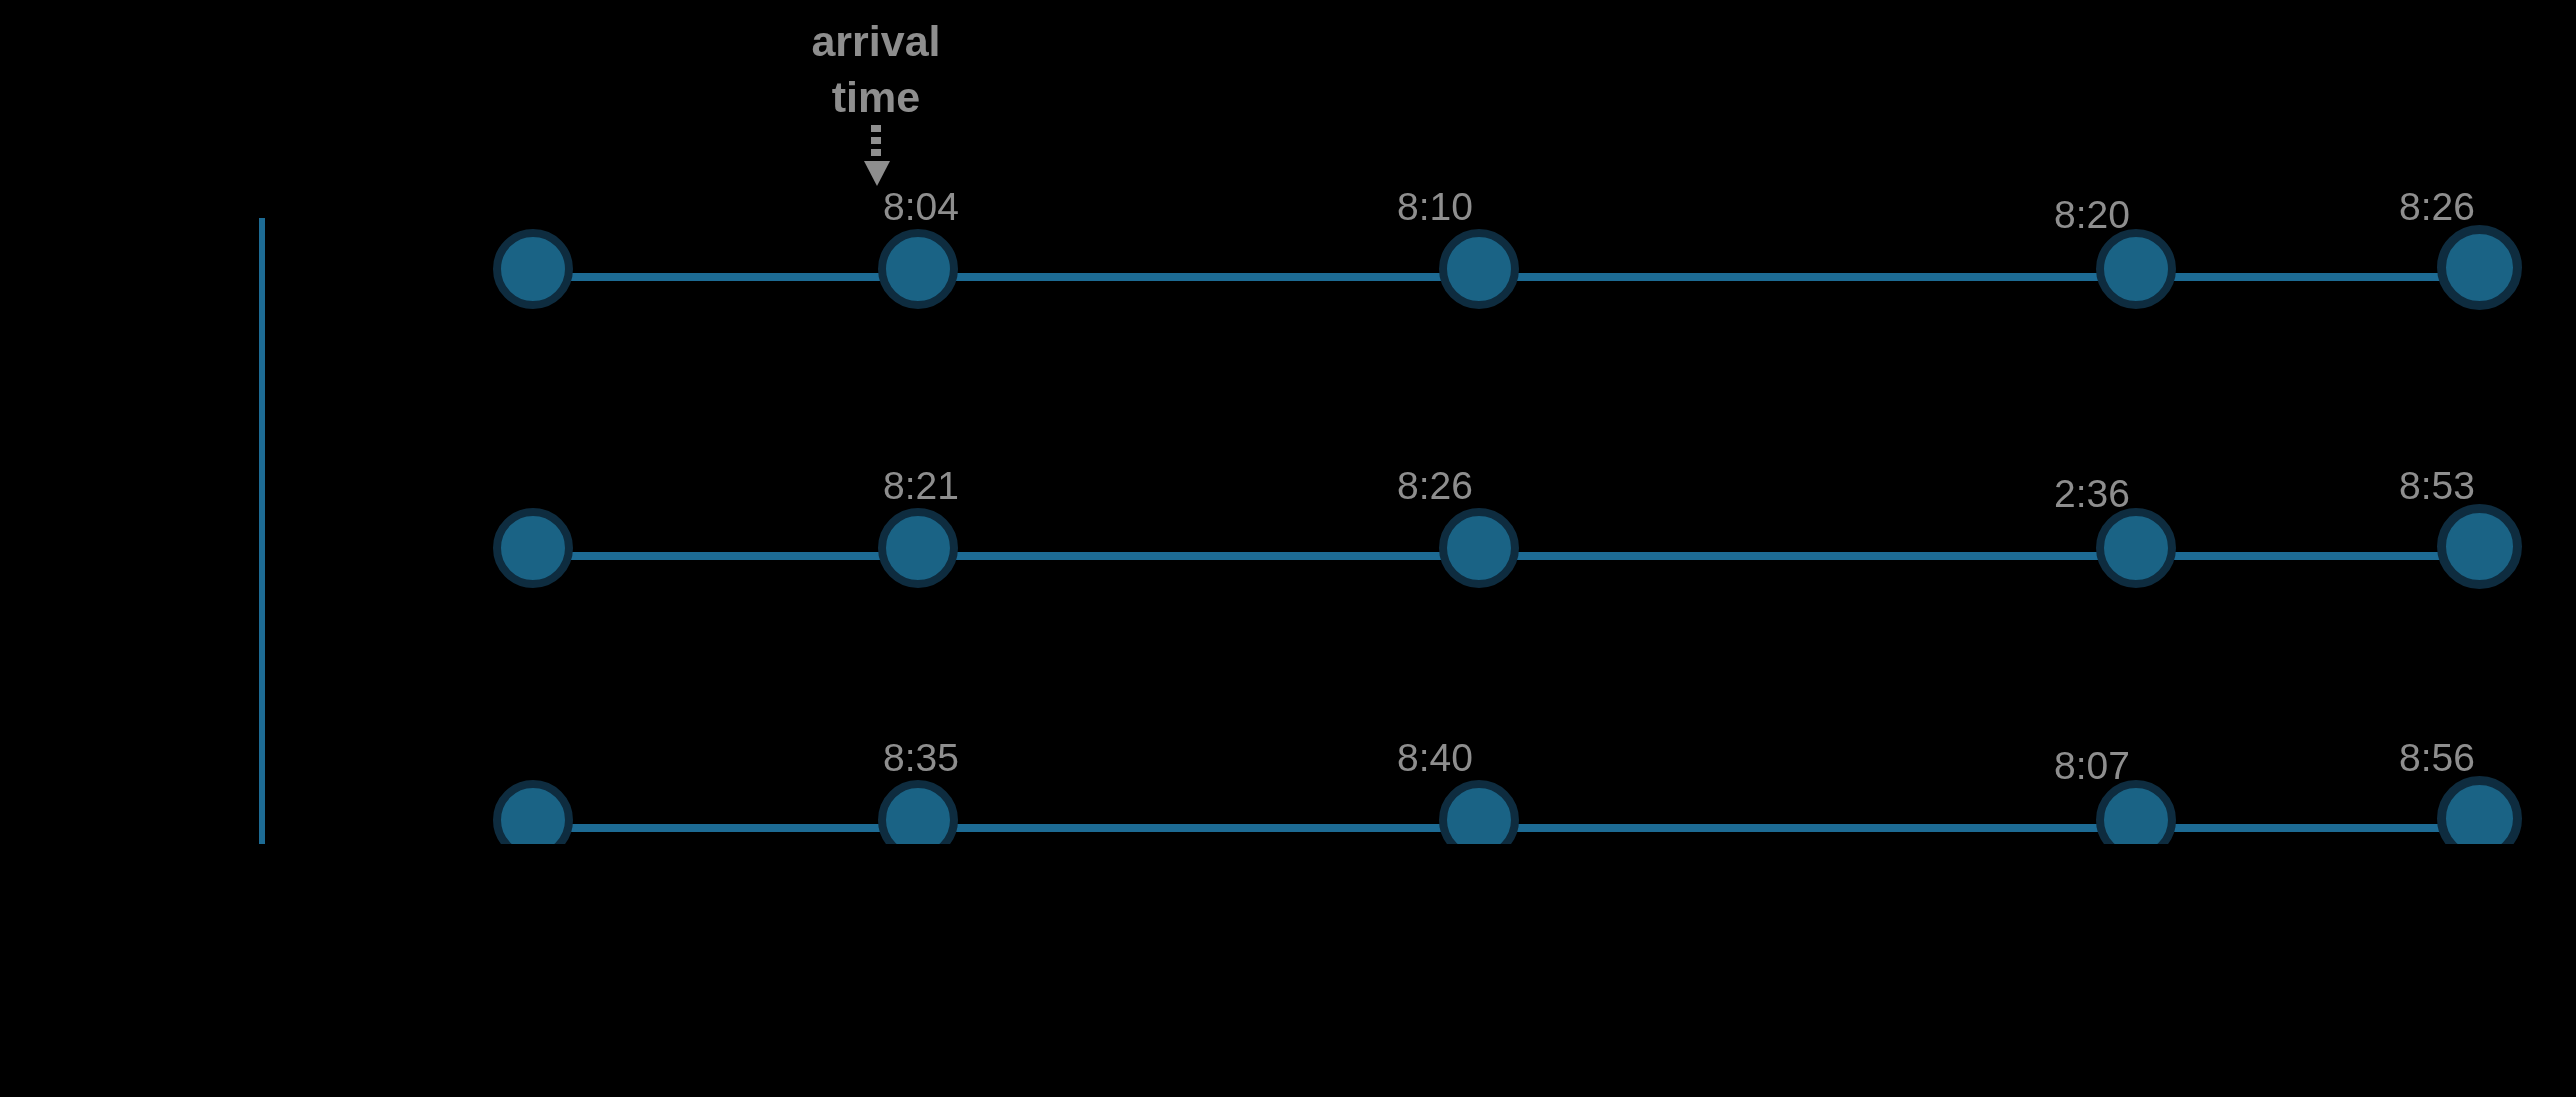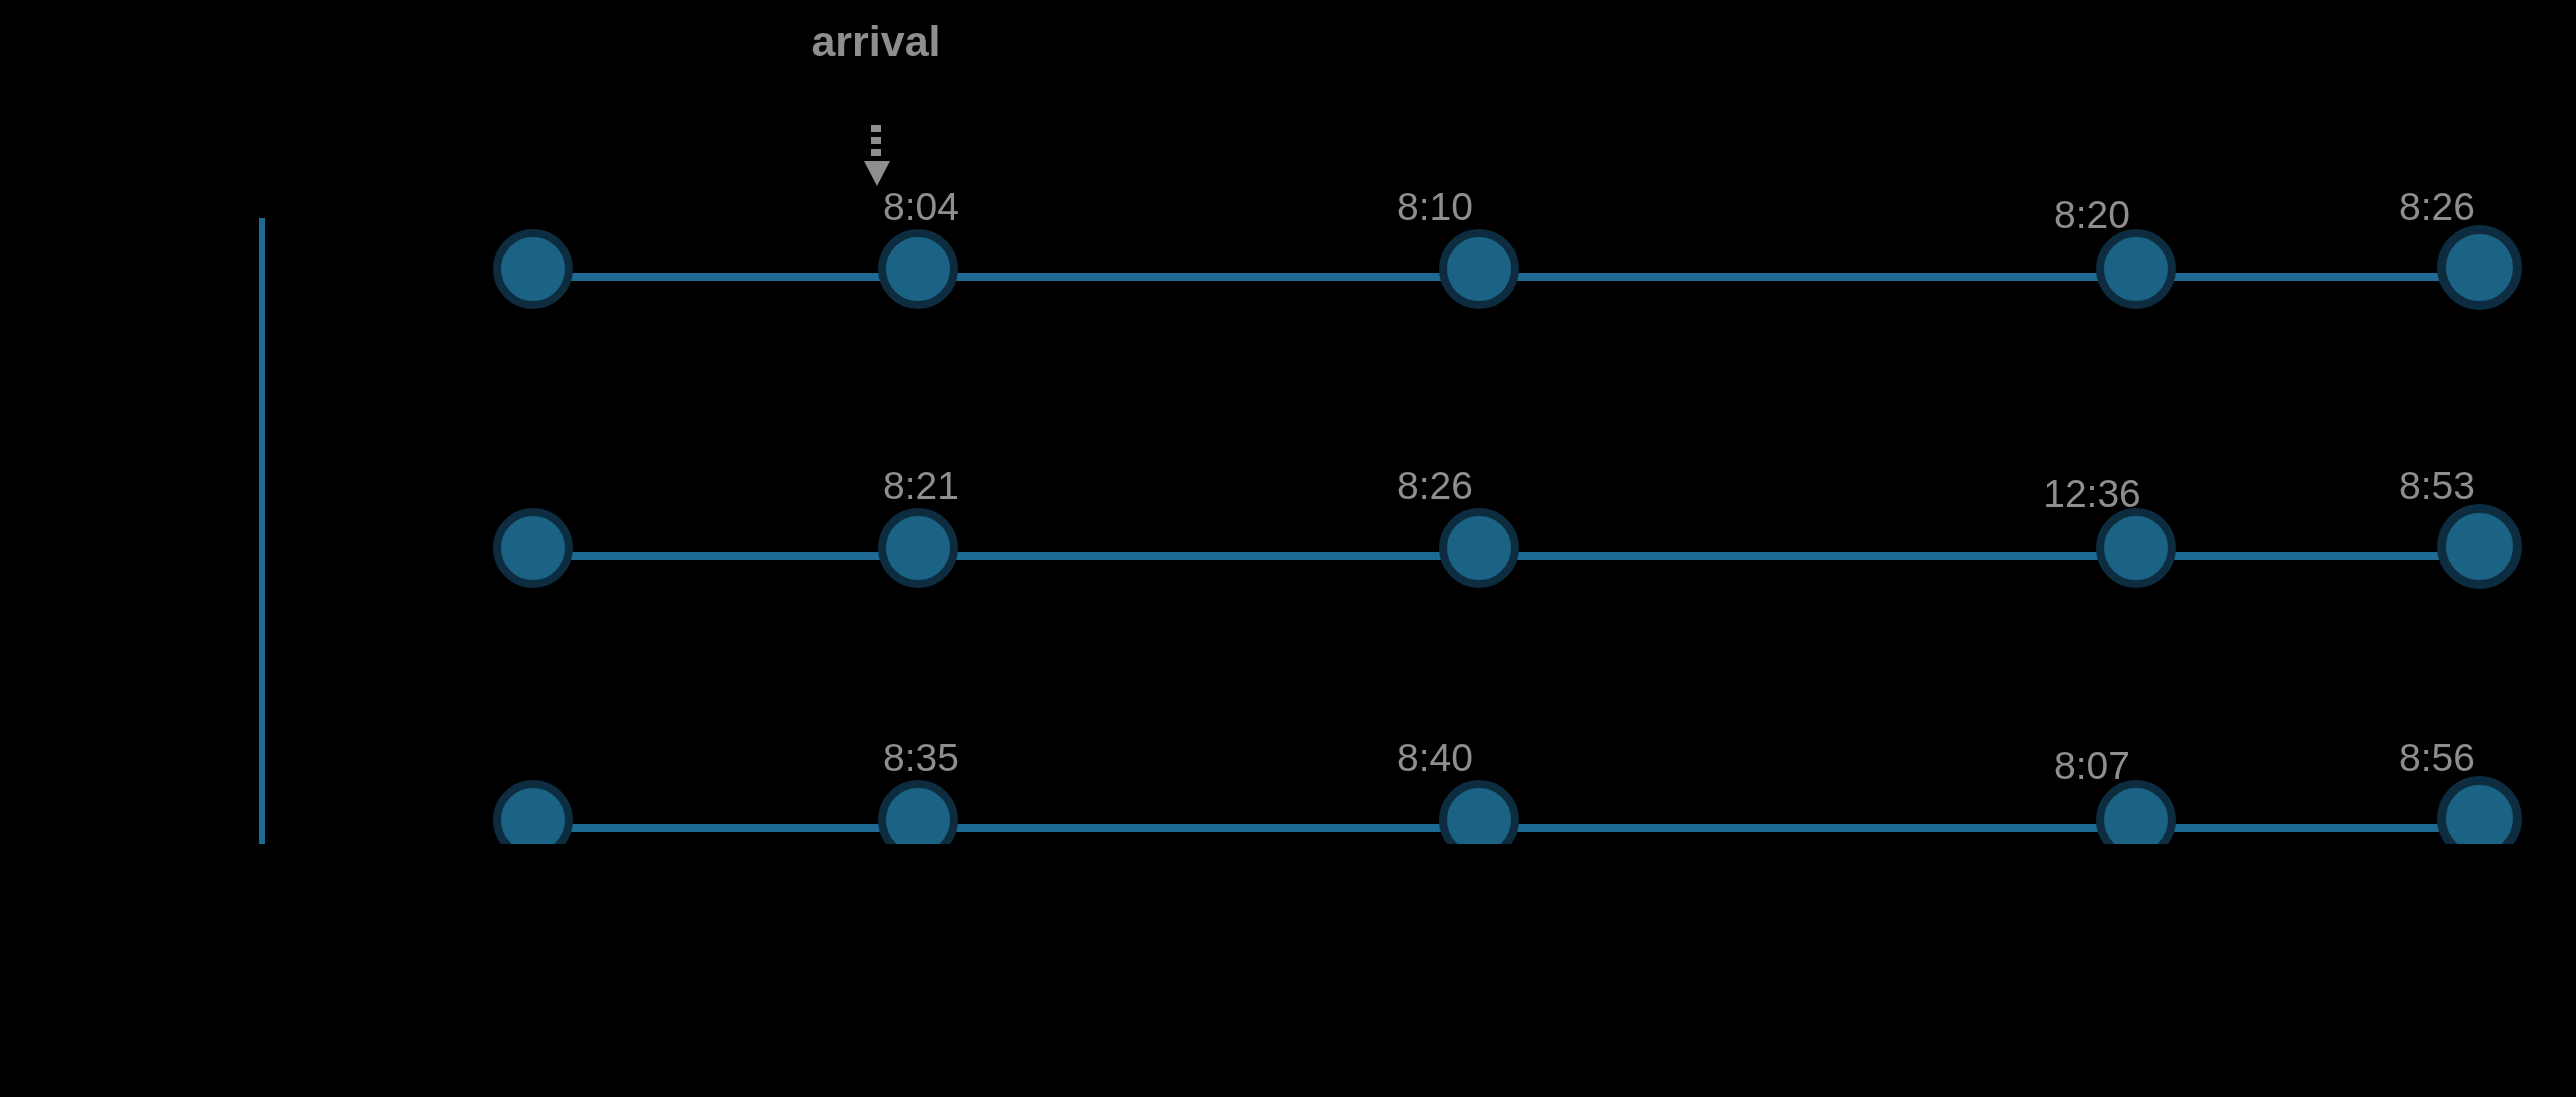--- a/index.html
+++ b/index.html
@@ -113,20 +113,21 @@
   .row-1 { top: 556px; }
   .row-2 { top: 828px; }
 </style>
 </head>
 <body>
 
 <div class="canvas">
 
   <div class="annotation">
     <div>arrival</div>
+    <div>time</div>
   </div>
 
   <div class="arrow">
     <span class="dash"></span>
     <span class="dash"></span>
     <span class="dash"></span>
     <span class="head"></span>
   </div>
 
   <div class="departure-axis"></div>
@@ -146,21 +147,21 @@
 
   <div class="timeline row-1">
     <div class="track"></div>
     <div class="stop s0"></div>
     <div class="stop s1"></div>
     <div class="stop s2"></div>
     <div class="stop s3"></div>
     <div class="stop s4"></div>
     <div class="time-label t0">8:21</div>
     <div class="time-label t1">8:26</div>
-    <div class="time-label t2">12:36</div>
+    <div class="time-label t2">2:36</div>
     <div class="time-label t3">8:53</div>
   </div>
 
   <div class="timeline row-2">
     <div class="track"></div>
     <div class="stop s0"></div>
     <div class="stop s1"></div>
     <div class="stop s2"></div>
     <div class="stop s3"></div>
     <div class="stop s4"></div>

